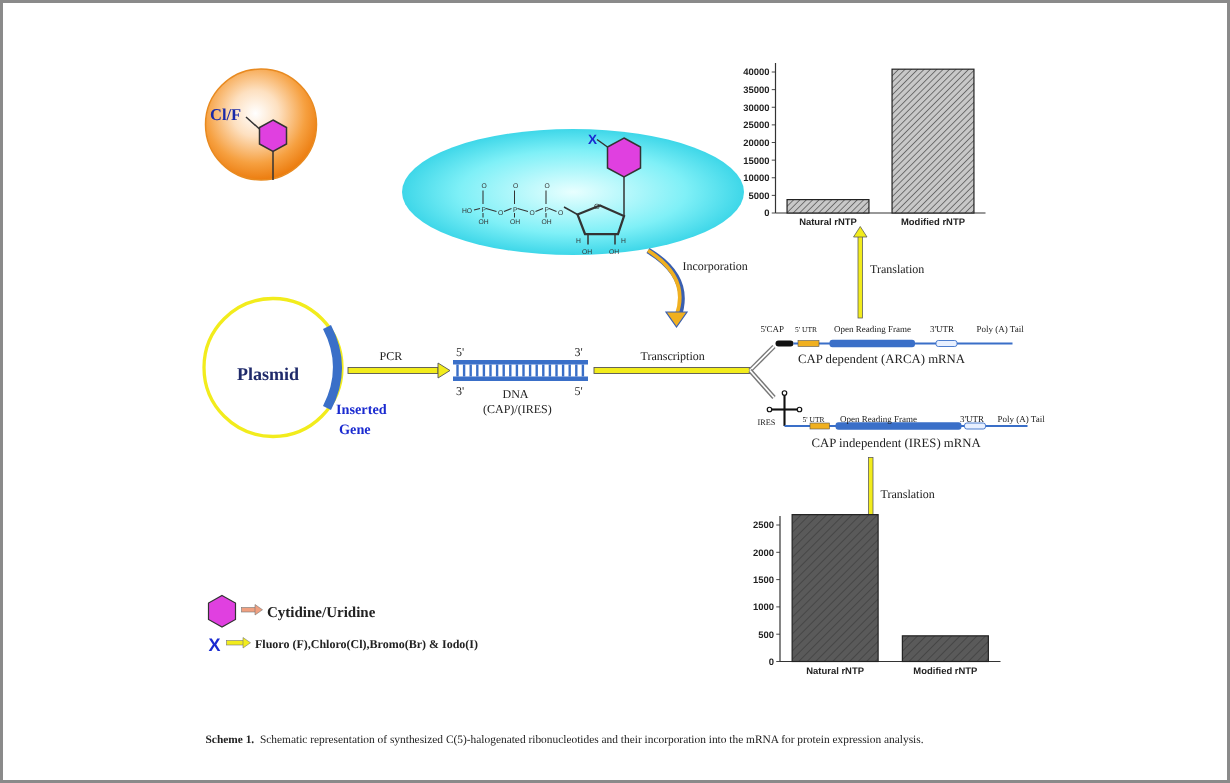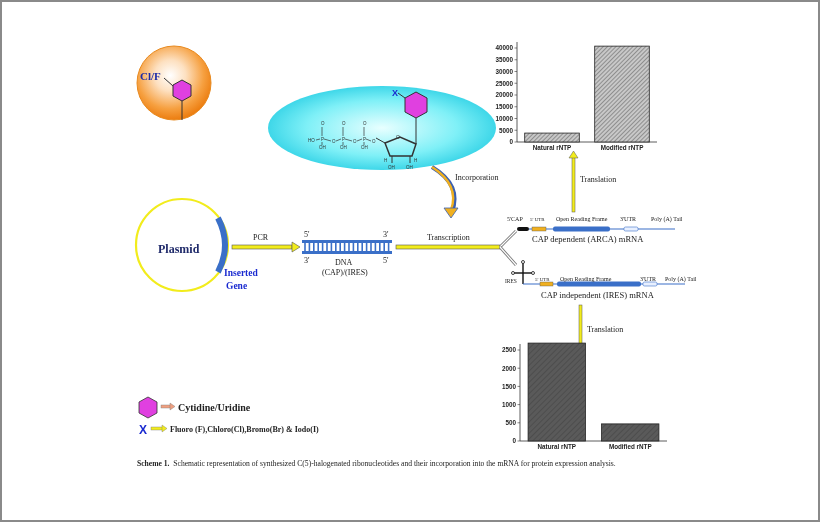--- a/index.html
+++ b/index.html
@@ -1,19 +1,19 @@
 <!DOCTYPE html>
 <html><head>
 <meta charset="utf-8">
 <style>
   html, body { margin:0; padding:0; background:#fff; }
   body { width:820px; height:522px; position:relative; overflow:hidden; font-family:"Liberation Serif", serif; }
   .frame { position:absolute; left:0; top:0; width:816px; height:518px; border:2px solid #8a8a8a; background:#fff; }
   svg { position:absolute; left:0; top:0; }
-  .caption { position:absolute; left:137px; top:459px; width:640px; font-family:"Liberation Serif", serif; font-size:7.6px; color:#222; white-space:nowrap; }
+  .caption { position:absolute; left:137px; top:488px; width:640px; font-family:"Liberation Serif", serif; font-size:7.6px; color:#222; white-space:nowrap; }
   .caption b { font-weight:bold; }
 </style>
 </head>
 <body>
 
 <div class="frame"></div>
 
 <svg width="820" height="522" viewBox="0 0 820 522">
   <defs>
     <radialGradient id="ballGrad" cx="45%" cy="40%" r="60%">

